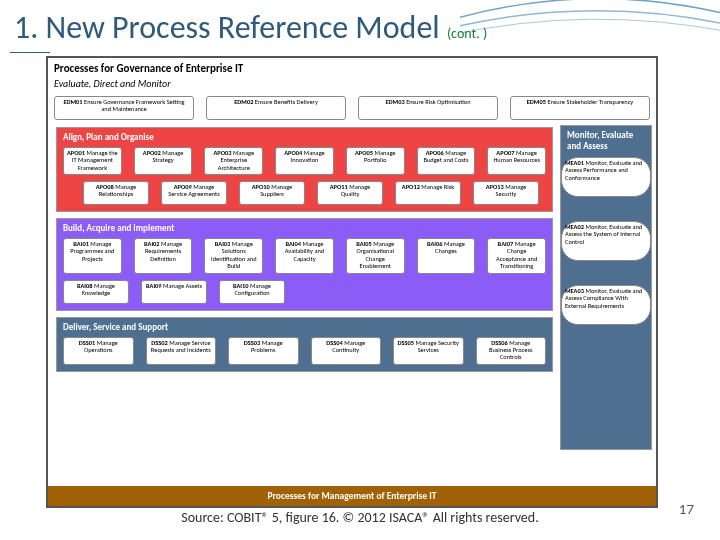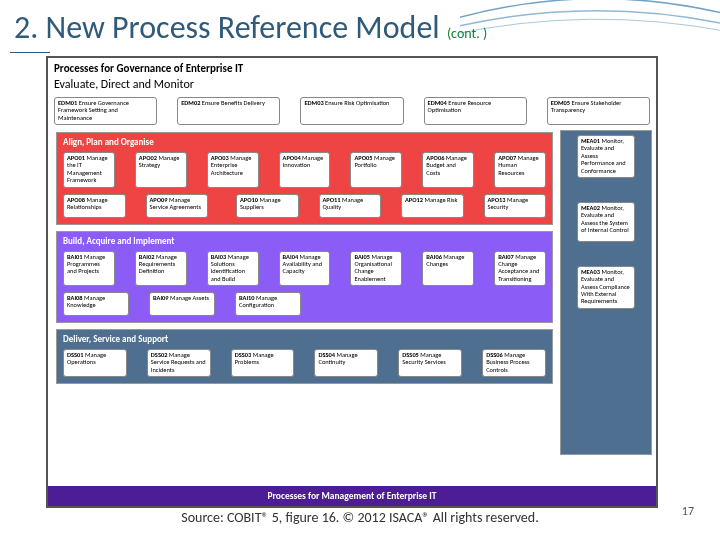--- a/index.html
+++ b/index.html
@@ -3,84 +3,83 @@
 <meta charset="utf-8">
 <style>
   * { box-sizing: border-box; margin: 0; padding: 0; }
   body { width: 720px; height: 540px; font-family: Calibri, Arial, sans-serif; background: #fff; position: relative; overflow: hidden; }
   .deco { position: absolute; top: 0; right: 0; width: 260px; height: 55px; overflow: hidden; }
   .deco svg { position: absolute; top: -10px; right: -10px; }
   .title { position: absolute; top: 8px; left: 14px; font-size: 32px; color: #2f5a7a; font-weight: 400; }
   .title .cont { font-size: 14px; color: #15803d; }
   .diagram { position: absolute; top: 56px; left: 46px; width: 612px; height: 452px; border: 2px solid #555; background: #fff; }
   .dh { font-weight: bold; font-size: 11px; padding: 4px 6px 2px; }
-  .sub { font-size: 12px; padding: 0 6px 3px; }
-  .row { display: flex; gap: 20px; padding: 3px 6px; }
+  .sub { font-size: 10px; padding: 0 6px 3px; font-style: italic; }
+  .row { display: flex; gap: 12px; padding: 3px 6px; text-align: center; }
   .box { background: #fff; border: 1px solid #888; border-radius: 3px; font-size: 6.4px; line-height: 1.15; padding: 2px 3px; min-height: 24px; flex: 1; }
   .box b { font-weight: bold; }
   .dom { border: 1px solid #999; margin: 2px 4px; }
   .dom-apo { background: #ef4444; }
   .dom-bai { background: #8b5cf6; }
   .dom-dss { background: #4e6f8f; }
   .dom-mea { background: #4e6f8f; }
   .dom-h { color: #fff; font-weight: bold; font-size: 9px; padding: 3px 6px 2px; }
   .inner-layout { display: flex; gap: 3px; margin: 2px 4px 4px; height: 325px; }
   .left-col { flex: 1; display: flex; flex-direction: column; gap: 2px; }
   .right-col { width: 92px; background: #4e6f8f; border: 1px solid #999; }
-  .right-col .box { margin: 4px 16px 24px; min-height: 40px; }
-  .footer-band { position: absolute; bottom: 0; left: 0; right: 0; background: #4c1d95; color: #fff; text-align: center; font-size: 9.5px; font-weight: bold; padding: 4px; }
+  .right-col .box { margin: 4px 0 24px; min-height: 40px; border-radius: 17px; }
+  .footer-band { position: absolute; bottom: 0; left: 0; right: 0; background: #a16207; color: #fff; text-align: center; font-size: 9.5px; font-weight: bold; padding: 4px; }
   .source { position: absolute; bottom: 14px; left: 0; right: 0; text-align: center; font-size: 14px; color: #333; }
-  .pagenum { position: absolute; bottom: 22px; right: 26px; font-size: 12px; color: #555; }
+  .pagenum { position: absolute; bottom: 22px; right: 26px; font-size: 15px; color: #555; }
   .tl-line { position: absolute; top: 52px; left: 10px; width: 40px; border-top: 1.5px solid #2f5a7a; }
 </style>
 </head>
 <body>
 
 <div class="deco">
   <svg width="280" height="70">
     <path d="M0 30 Q140 -10 280 25" stroke="#6fa3c7" stroke-width="1.5" fill="none"></path>
     <path d="M0 38 Q140 5 280 35" stroke="#8fb8d4" stroke-width="1.5" fill="none"></path>
     <path d="M0 45 Q140 15 280 42" stroke="#a8c9de" stroke-width="1" fill="none"></path>
   </svg>
 </div>
 
 <div class="title">
-  <span>2. New Process Reference Model</span>
+  <span>1. New Process Reference Model</span>
   <span class="cont">(cont. )</span>
 </div>
 <div class="tl-line"></div>
 
 <div class="diagram">
   <div class="dh">Processes for Governance of Enterprise IT</div>
   <div class="sub">Evaluate, Direct and Monitor</div>
   <div class="row" id="edm-row">
       <div class="box"><b>EDM01</b> Ensure Governance Framework Setting and Maintenance</div>
       <div class="box"><b>EDM02</b> Ensure Benefits Delivery</div>
       <div class="box"><b>EDM03</b> Ensure Risk Optimisation</div>
-      <div class="box"><b>EDM04</b> Ensure Resource Optimisation</div>
       <div class="box"><b>EDM05</b> Ensure Stakeholder Transparency</div>
     </div>
 
   <div class="inner-layout">
     <div class="left-col">
       <div class="dom dom-apo">
         <div class="dom-h">Align, Plan and Organise</div>
         <div class="row" id="apo-r1">
             <div class="box"><b>APO01</b> Manage the IT Management Framework</div>
             <div class="box"><b>APO02</b> Manage Strategy</div>
             <div class="box"><b>APO03</b> Manage Enterprise Architecture</div>
             <div class="box"><b>APO04</b> Manage Innovation</div>
             <div class="box"><b>APO05</b> Manage Portfolio</div>
             <div class="box"><b>APO06</b> Manage Budget and Costs</div>
             <div class="box"><b>APO07</b> Manage Human Resources</div>
           </div>
         <div class="row" id="apo-r2" style="padding-bottom:6px">
-            <div class="box" style="max-width: 66px;"><b>APO08</b> Manage Relationships</div>
+            <div class="box" style="max-width: 66px; margin-left: 20px;"><b>APO08</b> Manage Relationships</div>
             <div class="box" style="max-width: 66px;"><b>APO09</b> Manage Service Agreements</div>
-            <div class="box" style="max-width: 66px; margin-left: 8px;"><b>APO10</b> Manage Suppliers</div>
+            <div class="box" style="max-width: 66px;"><b>APO10</b> Manage Suppliers</div>
             <div class="box" style="max-width: 66px;"><b>APO11</b> Manage Quality</div>
             <div class="box" style="max-width: 66px;"><b>APO12</b> Manage Risk</div>
             <div class="box" style="max-width: 66px;"><b>APO13</b> Manage Security</div>
           </div>
       </div>
       <div class="dom dom-bai">
         <div class="dom-h">Build, Acquire and Implement</div>
         <div class="row" id="bai-r1">
             <div class="box"><b>BAI01</b> Manage Programmes and Projects</div>
             <div class="box"><b>BAI02</b> Manage Requirements Definition</div>
@@ -102,20 +101,21 @@
             <div class="box" style="max-width: 78px;"><b>DSS01</b> Manage Operations</div>
             <div class="box" style="max-width: 78px;"><b>DSS02</b> Manage Service Requests and Incidents</div>
             <div class="box" style="max-width: 78px;"><b>DSS03</b> Manage Problems</div>
             <div class="box" style="max-width: 78px;"><b>DSS04</b> Manage Continuity</div>
             <div class="box" style="max-width: 78px;"><b>DSS05</b> Manage Security Services</div>
             <div class="box" style="max-width: 78px;"><b>DSS06</b> Manage Business Process Controls</div>
           </div>
       </div>
     </div>
     <div class="right-col dom-mea">
+      <div class="dom-h">Monitor, Evaluate and Assess</div>
       <div id="mea-col">
           <div class="box"><b>MEA01</b> Monitor, Evaluate and Assess Performance and Conformance</div>
           <div class="box"><b>MEA02</b> Monitor, Evaluate and Assess the System of Internal Control</div>
           <div class="box"><b>MEA03</b> Monitor, Evaluate and Assess Compliance With External Requirements</div>
         </div>
     </div>
   </div>
 
   <div class="footer-band">Processes for Management of Enterprise IT</div>
 </div>

